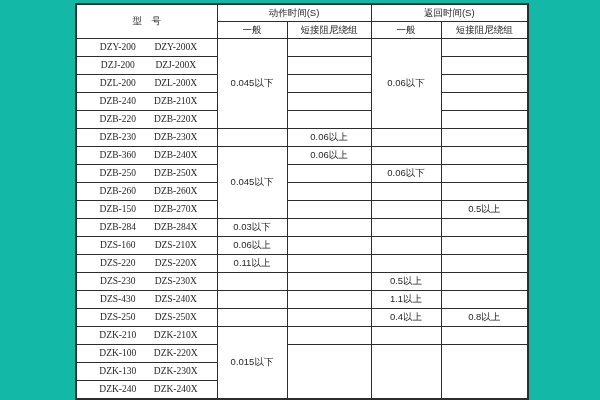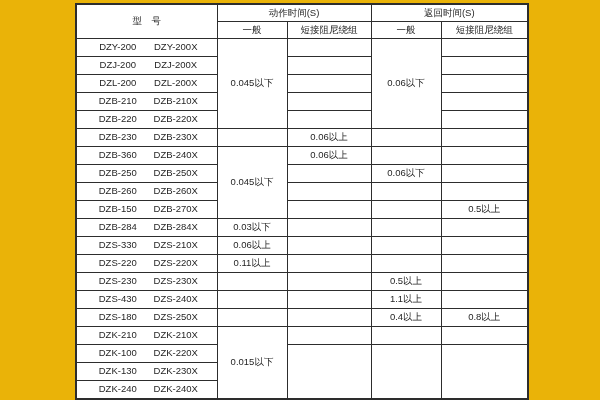--- a/index.html
+++ b/index.html
@@ -1,36 +1,36 @@
 <!DOCTYPE html>
 <html><head>
 <meta charset="utf-8">
 <style>
   html,body{margin:0;padding:0;}
   body{
     width:600px;height:400px;background:#ffffff;
     font-family:"Liberation Sans","DejaVu Sans",sans-serif;
   }
-  .canvas{position:relative;width:600px;height:400px;background:#eab308;overflow:hidden;}
+  .canvas{position:relative;width:600px;height:400px;background:#14b8a6;overflow:hidden;}
   table.spec{
     position:absolute;left:75px;top:3px;
     width:452px;table-layout:fixed;border-collapse:collapse;
     border:2px solid #2d2d2d;background:#ffffff;
   }
   table.spec th, table.spec td{
     border:1px solid #2d2d2d;
     padding:0;margin:0;
     font-size:9.5px;font-weight:400;color:#1f1f1f;
     text-align:center;vertical-align:middle;
     height:17px;line-height:1.1;
     overflow:hidden;white-space:nowrap;
   }
   thead tr.h1 th{height:16px;}
   thead tr.h2 th{height:16px;}
-  td.model span{display:inline-block;width:52px;text-align:center;margin:0 3px;}
+  td.model span{display:inline-block;width:52px;text-align:center;margin:0 3px;font-family:Liberation Serif, serif;}
   td.val{letter-spacing:0;}
 </style>
 </head>
 <body>
 
 <div class="canvas">
   <table class="spec">
     <colgroup>
       <col style="width:141px">
       <col style="width:70px">
@@ -63,21 +63,21 @@
           <td class="model"><span>DZJ-200</span><span>DZJ-200X</span></td>
           <td class="val"></td>
           <td class="val"></td>
         </tr>
         <tr>
           <td class="model"><span>DZL-200</span><span>DZL-200X</span></td>
           <td class="val"></td>
           <td class="val"></td>
         </tr>
         <tr>
-          <td class="model"><span>DZB-210</span><span>DZB-210X</span></td>
+          <td class="model"><span>DZB-240</span><span>DZB-210X</span></td>
           <td class="val"></td>
           <td class="val"></td>
         </tr>
         <tr>
           <td class="model"><span>DZB-220</span><span>DZB-220X</span></td>
           <td class="val"></td>
           <td class="val"></td>
         </tr>
         <tr>
           <td class="model"><span>DZB-230</span><span>DZB-230X</span></td>
@@ -112,21 +112,21 @@
           <td class="val">0.5以上</td>
         </tr>
         <tr>
           <td class="model"><span>DZB-284</span><span>DZB-284X</span></td>
           <td class="val">0.03以下</td>
           <td class="val"></td>
           <td class="val"></td>
           <td class="val"></td>
         </tr>
         <tr>
-          <td class="model"><span>DZS-330</span><span>DZS-210X</span></td>
+          <td class="model"><span>DZS-160</span><span>DZS-210X</span></td>
           <td class="val">0.06以上</td>
           <td class="val"></td>
           <td class="val"></td>
           <td class="val"></td>
         </tr>
         <tr>
           <td class="model"><span>DZS-220</span><span>DZS-220X</span></td>
           <td class="val">0.11以上</td>
           <td class="val"></td>
           <td class="val"></td>
@@ -140,21 +140,21 @@
           <td class="val"></td>
         </tr>
         <tr>
           <td class="model"><span>DZS-430</span><span>DZS-240X</span></td>
           <td class="val"></td>
           <td class="val"></td>
           <td class="val">1.1以上</td>
           <td class="val"></td>
         </tr>
         <tr>
-          <td class="model"><span>DZS-180</span><span>DZS-250X</span></td>
+          <td class="model"><span>DZS-250</span><span>DZS-250X</span></td>
           <td class="val"></td>
           <td class="val"></td>
           <td class="val">0.4以上</td>
           <td class="val">0.8以上</td>
         </tr>
         <tr>
           <td class="model"><span>DZK-210</span><span>DZK-210X</span></td>
           <td class="val" rowspan="4">0.015以下</td>
           <td class="val"></td>
           <td class="val"></td>

